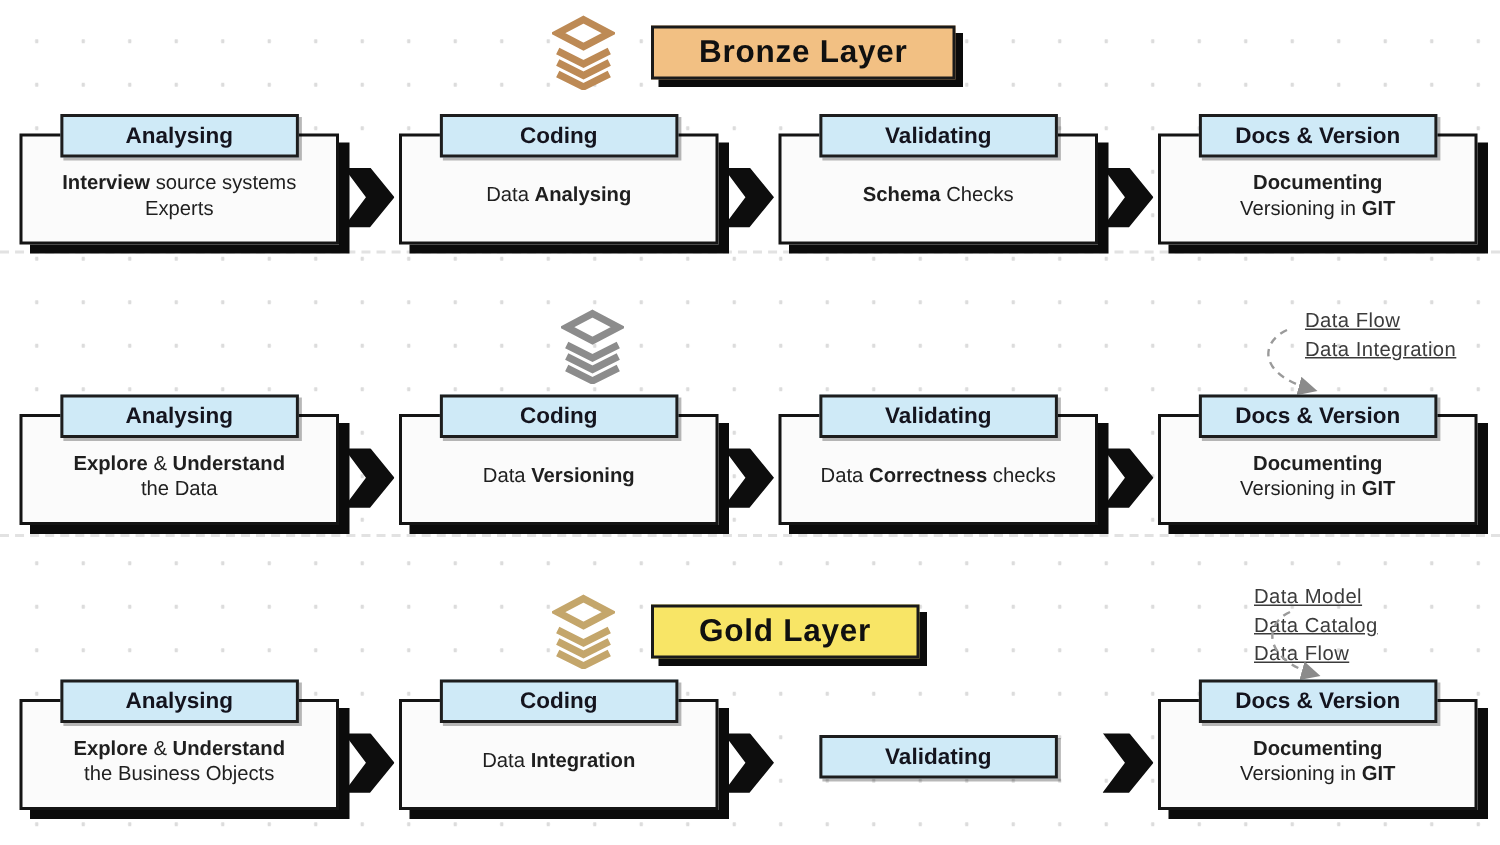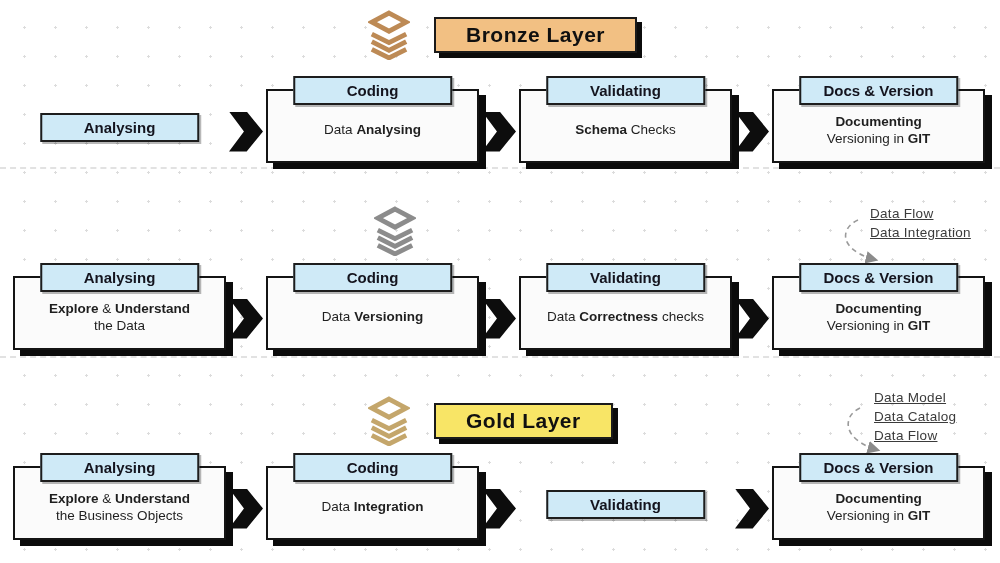--- a/index.html
+++ b/index.html
@@ -71,20 +71,24 @@
     <div class="layer-label" style="background: rgb(242, 192, 131);">
       <span>Bronze Layer</span>
     </div>
   </div>
 
   <div class="steps-row row1">
     <div class="step">
       <div class="step-tab">
           <span>Analysing</span>
         </div>
+      <div class="step-body">
+          <div><span class="b">Interview</span><span> source systems</span></div>
+          <div><span>Experts</span></div>
+        </div>
     </div>
     <div class="chev"></div>
     <div class="step">
       <div class="step-tab">
           <span>Coding</span>
         </div>
       <div class="step-body">
           <div><span>Data </span><span class="b">Analysing</span></div>
         </div>
     </div>
@@ -176,21 +180,21 @@
       <path d="M22 3 L40 12.5 L22 22 L4 12.5 Z"></path>
       <path d="M4 25 L22 34 L40 25"></path>
       <path d="M4 33 L22 42 L40 33"></path>
       <path d="M4 41 L22 50 L40 41"></path>
     </svg>
     <div class="layer-label" style="background: rgb(248, 229, 102);">
       <span>Gold Layer</span>
     </div>
   </div>
 
-  <div class="annotation" style="left:874px; top:389px;">
+  <div class="annotation" style="left:836px; top:389px;">
     <div>Data Model</div>
     <div>Data Catalog</div>
     <div>Data Flow</div>
   </div>
   <svg class="ann-arrow" style="left:840px; top:402px;" width="58" height="54" viewBox="0 0 58 54">
     <defs>
       <marker id="ah2" markerWidth="9" markerHeight="9" refX="6.5" refY="4" orient="auto">
         <path d="M0,0 L8,4 L0,8 z" fill="#8b8b8b"></path>
       </marker>
     </defs>

